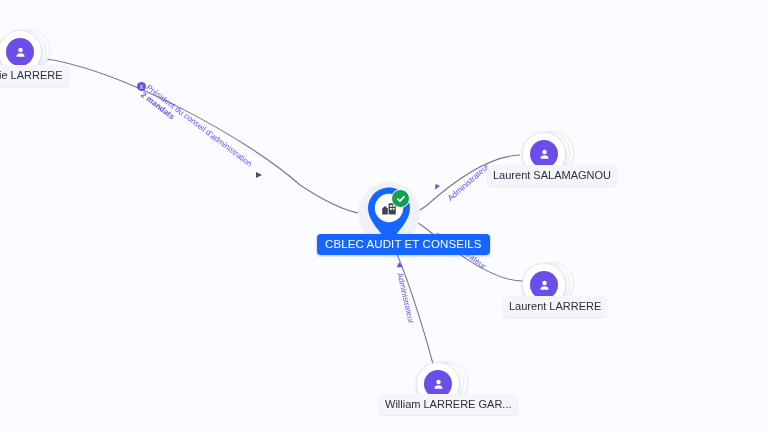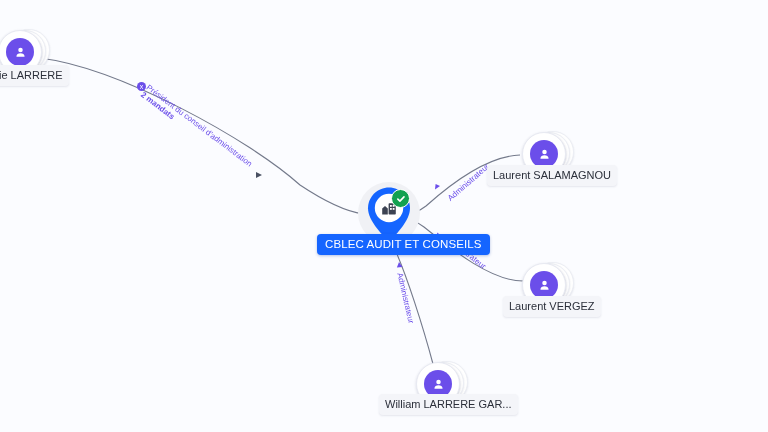--- a/index.html
+++ b/index.html
@@ -246,21 +246,21 @@
     <div class="stack-card c1"></div>
     <div class="avatar-disc">
       <div class="avatar-inner">
         <svg width="15" height="15" viewBox="0 0 24 24" fill="#ffffff">
           <circle cx="12" cy="8" r="3.6"></circle>
           <path d="M12 13.2c-3.6 0-6.4 2.1-6.4 4.4v1.2h12.8v-1.2c0-2.3-2.8-4.4-6.4-4.4z"></path>
         </svg>
       </div>
     </div>
   </div>
-  <div class="node-label" style="left:503px; top:296px;">Laurent VERGEZ</div>
+  <div class="node-label" style="left:503px; top:296px;">Laurent LARRERE</div>
 
   <div class="person-node" style="left:416px; top:360px;">
     <div class="stack-card c3"></div>
     <div class="stack-card c2"></div>
     <div class="stack-card c1"></div>
     <div class="avatar-disc">
       <div class="avatar-inner">
         <svg width="15" height="15" viewBox="0 0 24 24" fill="#ffffff">
           <circle cx="12" cy="8" r="3.6"></circle>
           <path d="M12 13.2c-3.6 0-6.4 2.1-6.4 4.4v1.2h12.8v-1.2c0-2.3-2.8-4.4-6.4-4.4z"></path>

